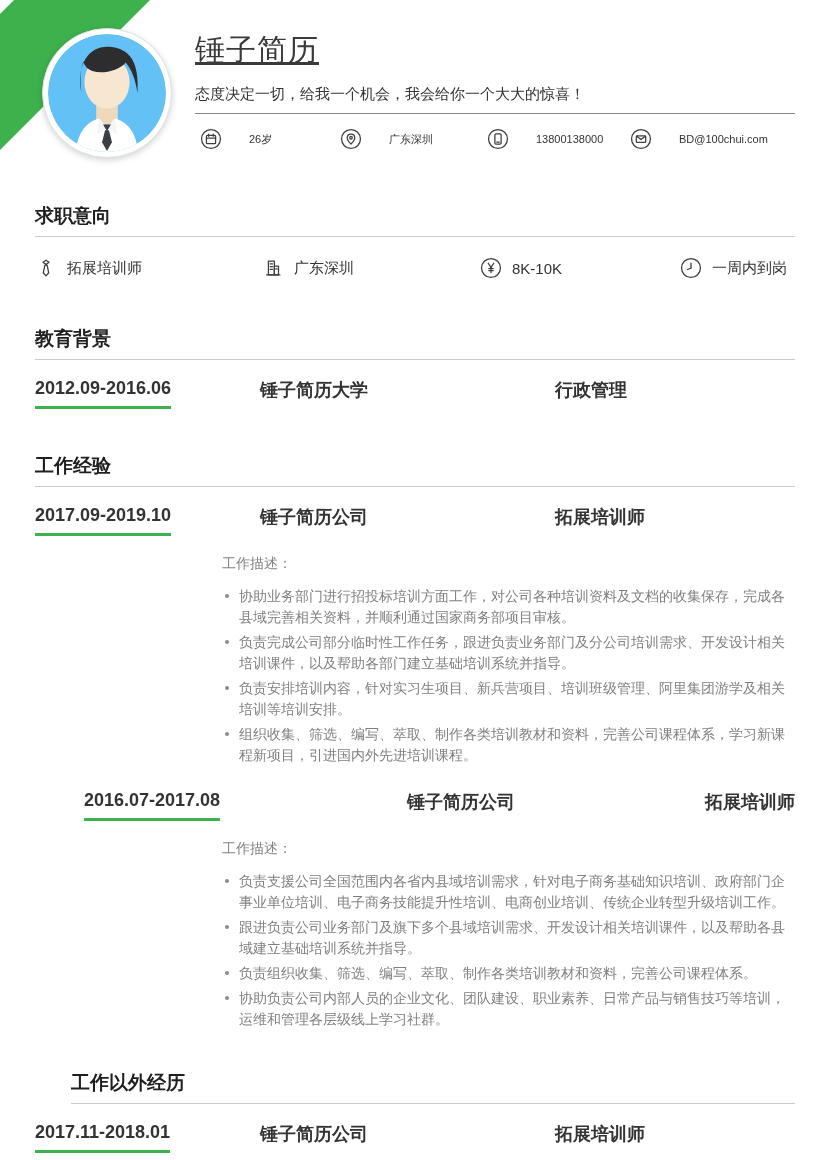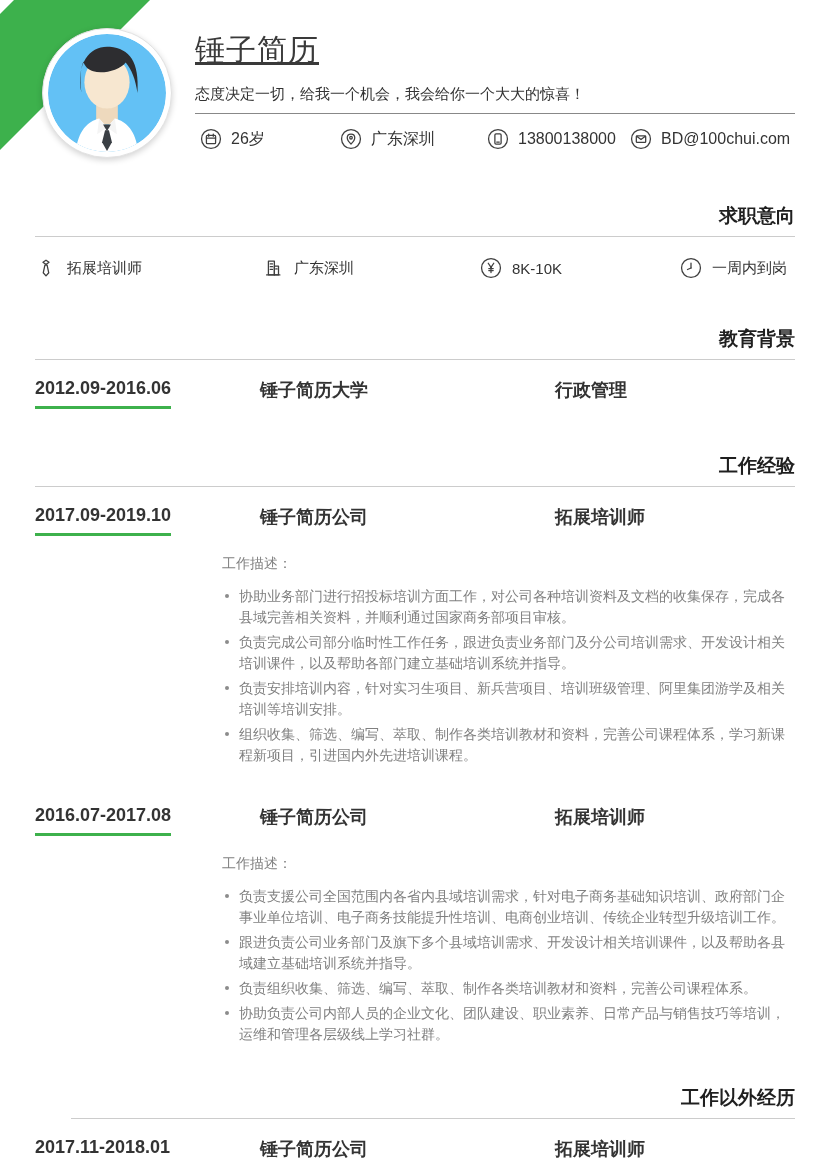--- a/index.html
+++ b/index.html
@@ -13,25 +13,25 @@
   .avatar-ring { position:absolute; left:42px; top:28px; width:118px; height:118px;
     background:#fff; border:1px solid #e2e2e2; border-radius:50%; padding:5px;
     box-shadow:0 2px 6px rgba(0,0,0,.18); }
   .avatar-ring svg { display:block; border-radius:50%; }
 
   
   .page-title { position:absolute; left:195px; top:30px; margin:0; font-size:30px; font-weight:500; color:#3a3a3a; letter-spacing:1px;text-decoration:underline; }
   .tagline { position:absolute; left:195px; top:85px; margin:0; font-size:15px; color:#333; }
   .header-divider { position:absolute; left:195px; top:113px; width:600px; height:0; border-top:1px solid #888; }
   .info-row { position:absolute; left:195px; top:124px; width:605px; display:grid; grid-template-columns:140px 147px 143px auto; padding-left:5px; }
-  .info-item { display:flex; align-items:center; gap:9px; font-size:16px; color:#333; height:30px; }
+  .info-item { display:flex; align-items:center; gap:27px; font-size:11px; color:#333; height:30px; }
 
   
   .main { position:absolute; left:35px; top:203px; width:760px; }
-  .section-title { margin:0; font-size:19px; font-weight:700; color:#1f1f1f; padding-bottom:7px; border-bottom:1px solid #ccc;text-align:right; }
+  .section-title { margin:0; font-size:19px; font-weight:700; color:#1f1f1f; padding-bottom:7px; border-bottom:1px solid #ccc; }
 
   .intent-row { margin-top:17px; display:grid; grid-template-columns:227px 218px 200px auto; }
   .intent-item { display:flex; align-items:center; gap:10px; font-size:15px; color:#333; height:28px; }
 
   .section-gap { margin-top:44px; }
 
   .entry-header { margin-top:18px; display:grid; grid-template-columns:185px 255px auto; font-size:18px; font-weight:700; color:#333;gap:40px; }
   .period-text { display:inline-block; border-bottom:3px solid #3db14c; padding-bottom:7px; }
 
   .desc-label { margin:19px 0 0 187px; font-size:14px; color:#808080; }
@@ -175,21 +175,21 @@
       <div>拓展培训师</div>
     </div>
     <p class="desc-label">工作描述：</p>
     <ul class="bullets">
       <li>协助业务部门进行招投标培训方面工作，对公司各种培训资料及文档的收集保存，完成各县域完善相关资料，并顺利通过国家商务部项目审核。</li>
       <li>负责完成公司部分临时性工作任务，跟进负责业务部门及分公司培训需求、开发设计相关培训课件，以及帮助各部门建立基础培训系统并指导。</li>
       <li>负责安排培训内容，针对实习生项目、新兵营项目、培训班级管理、阿里集团游学及相关培训等培训安排。</li>
       <li>组织收集、筛选、编写、萃取、制作各类培训教材和资料，完善公司课程体系，学习新课程新项目，引进国内外先进培训课程。</li>
     </ul>
 
-    <div class="entry-header" style="margin-top:39px;">
+    <div class="entry-header" style="margin-top:24px;text-align:right;">
       <div><span class="period-text">2016.07-2017.08</span></div>
       <div>锤子简历公司</div>
       <div>拓展培训师</div>
     </div>
     <p class="desc-label">工作描述：</p>
     <ul class="bullets">
       <li>负责支援公司全国范围内各省内县域培训需求，针对电子商务基础知识培训、政府部门企事业单位培训、电子商务技能提升性培训、电商创业培训、传统企业转型升级培训工作。</li>
       <li>跟进负责公司业务部门及旗下多个县域培训需求、开发设计相关培训课件，以及帮助各县域建立基础培训系统并指导。</li>
       <li>负责组织收集、筛选、编写、萃取、制作各类培训教材和资料，完善公司课程体系。</li>
       <li>协助负责公司内部人员的企业文化、团队建设、职业素养、日常产品与销售技巧等培训，运维和管理各层级线上学习社群。</li>

